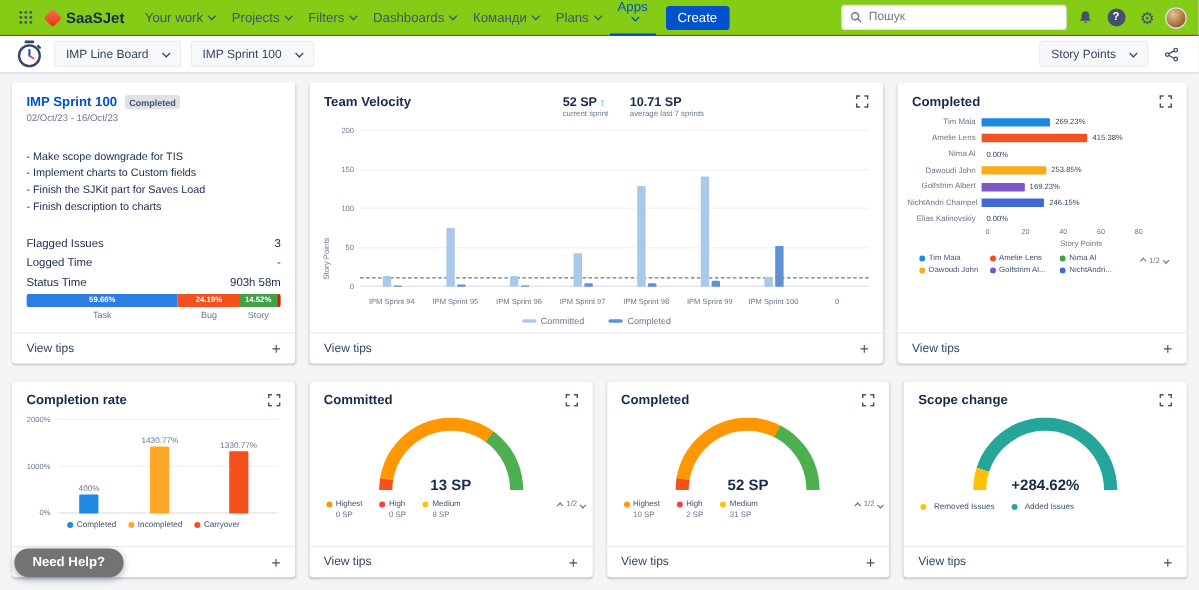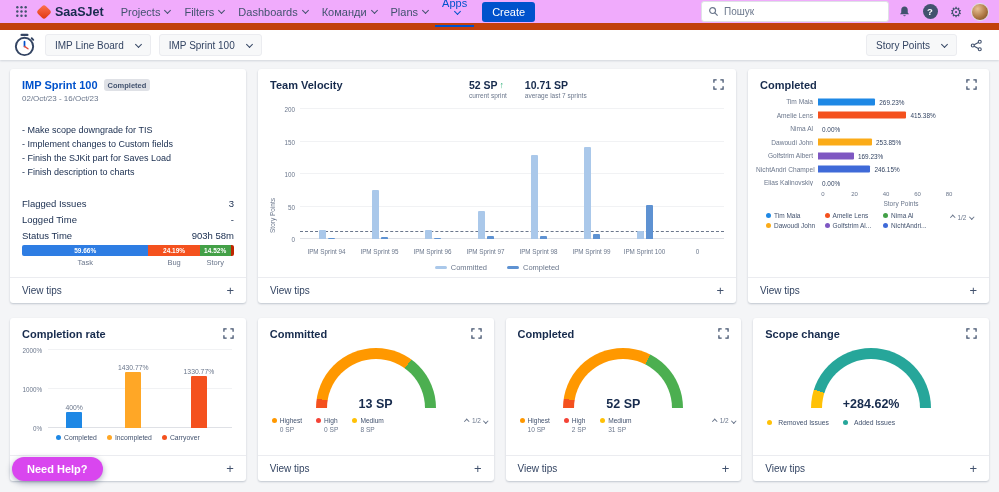--- a/index.html
+++ b/index.html
@@ -7,22 +7,22 @@
   body {
     background: #f4f5f7;
     font-family: "Liberation Sans", sans-serif;
     color: #172b4d;
     position: relative;
     overflow: hidden;
   }
 
   
   .topnav {
-    height: 30px; background: #f0abfc; display: flex; align-items: center;
-    padding: 0 10px; gap: 4px; border-bottom: 7px solid #c2410c; position: relative; z-index: 6;
+    height: 30px; background: #84cc16; display: flex; align-items: center;
+    padding: 0 10px; gap: 4px; border-bottom: 1px solid #c2410c; position: relative; z-index: 6;
   }
   .icon-btn { width: 22px; height: 22px; display: flex; align-items: center; justify-content: center; color: #42526e; cursor: pointer; flex: none; }
   .brand { display: flex; align-items: center; gap: 5px; margin: 0 6px 0 2px; cursor: pointer; }
   .brand-mark { width: 12px; height: 12px; background: linear-gradient(135deg,#ff7452,#de350b); border-radius: 3px; transform: rotate(45deg) scale(.92); }
   .brand-text { font-size: 12.5px; font-weight: bold; color: #172b4d; }
   .nav-items { display: flex; height: 30px; }
   .nav-item { font-size: 11px; color: #42526e; padding: 0 7px; display: flex; align-items: center; cursor: pointer; }
   .nav-item.active { color: #0052cc; box-shadow: inset 0 -2px 0 #0052cc; flex-direction: column; }
   .chev { display: inline-block; width: 5px; height: 5px; border-right: 1.4px solid currentColor; border-bottom: 1.4px solid currentColor; transform: rotate(45deg); margin-left: 5px; margin-bottom: 2px; }
   .chev.small { width: 3.5px; height: 3.5px; border-width: 1.1px; margin: 0; }
@@ -124,21 +124,21 @@
   .gauge-hole { position: absolute; left: 16px; top: 11px; width: 98px; height: 98px; border-radius: 50%; background: #fff; }
   .gauge-value { position: absolute; left: 0; right: 0; bottom: -1px; text-align: center; font-size: 12.5px; font-weight: bold; color: #172b4d; }
   .glegend { position: relative; display: flex; gap: 14px; padding: 7px 30px 0 14px; }
   .glegend-item { font-size: 6.6px; color: #42526e; cursor: pointer; }
   .glegend-top { display: flex; align-items: center; gap: 3px; }
   .glegend-val { padding-left: 8px; color: #6b778c; margin-top: 1.5px; }
   .slegend { display: flex; gap: 14px; padding: 9px 14px 0; font-size: 6.8px; color: #42526e; align-items: center; }
   .slegend .legend-item { gap: 3px; }
 
   
-  .need-help { position: absolute; left: 12px; top: 457px; background: #d946ef; color: #fff; font-size: 11px; font-weight: bold; padding: 6px 15px; border-radius: 16px; box-shadow: 0 2px 6px rgba(9,30,66,.35); cursor: pointer; z-index: 10; }
+  .need-help { position: absolute; left: 12px; top: 457px; background: #737373; color: #fff; font-size: 11px; font-weight: bold; padding: 6px 15px; border-radius: 16px; box-shadow: 0 2px 6px rgba(9,30,66,.35); cursor: pointer; z-index: 10; }
 </style>
 </head>
 <body>
 
 <nav class="topnav">
   <span class="icon-btn">
     <svg width="13" height="13" viewBox="0 0 14 14" fill="#42526e">
         <circle cx="2.5" cy="2.5" r="1.3"></circle>
         <circle cx="7" cy="2.5" r="1.3"></circle>
         <circle cx="11.5" cy="2.5" r="1.3"></circle>
@@ -148,20 +148,24 @@
         <circle cx="2.5" cy="11.5" r="1.3"></circle>
         <circle cx="7" cy="11.5" r="1.3"></circle>
         <circle cx="11.5" cy="11.5" r="1.3"></circle>
       </svg>
   </span>
   <div class="brand">
     <span class="brand-mark"></span>
     <span class="brand-text">SaaSJet</span>
   </div>
   <div class="nav-items">
+      <div class="nav-item">
+        <span>Your work</span>
+        <span class="chev"></span>
+      </div>
       <div class="nav-item">
         <span>Projects</span>
         <span class="chev"></span>
       </div>
       <div class="nav-item">
         <span>Filters</span>
         <span class="chev"></span>
       </div>
       <div class="nav-item">
         <span>Dashboards</span>
@@ -244,21 +248,21 @@
 
     <div class="card w-sprint">
       <div class="sprint-body">
         <div class="sprint-title-row">
           <span class="sprint-title">IMP Sprint 100</span>
           <span class="badge">Completed</span>
         </div>
         <div class="dates">02/Oct/23 - 16/Oct/23</div>
         <div class="goals">
             <div class="goal-line">- Make scope downgrade for TIS</div>
-            <div class="goal-line">- Implement changes to Custom fields</div>
+            <div class="goal-line">- Implement charts to Custom fields</div>
             <div class="goal-line">- Finish the SJKit part for Saves Load</div>
             <div class="goal-line">- Finish description to charts</div>
           </div>
         <div class="sprint-stats">
             <div class="stat-row">
               <span>Flagged Issues</span>
               <span>3</span>
             </div>
             <div class="stat-row">
               <span>Logged Time</span>

